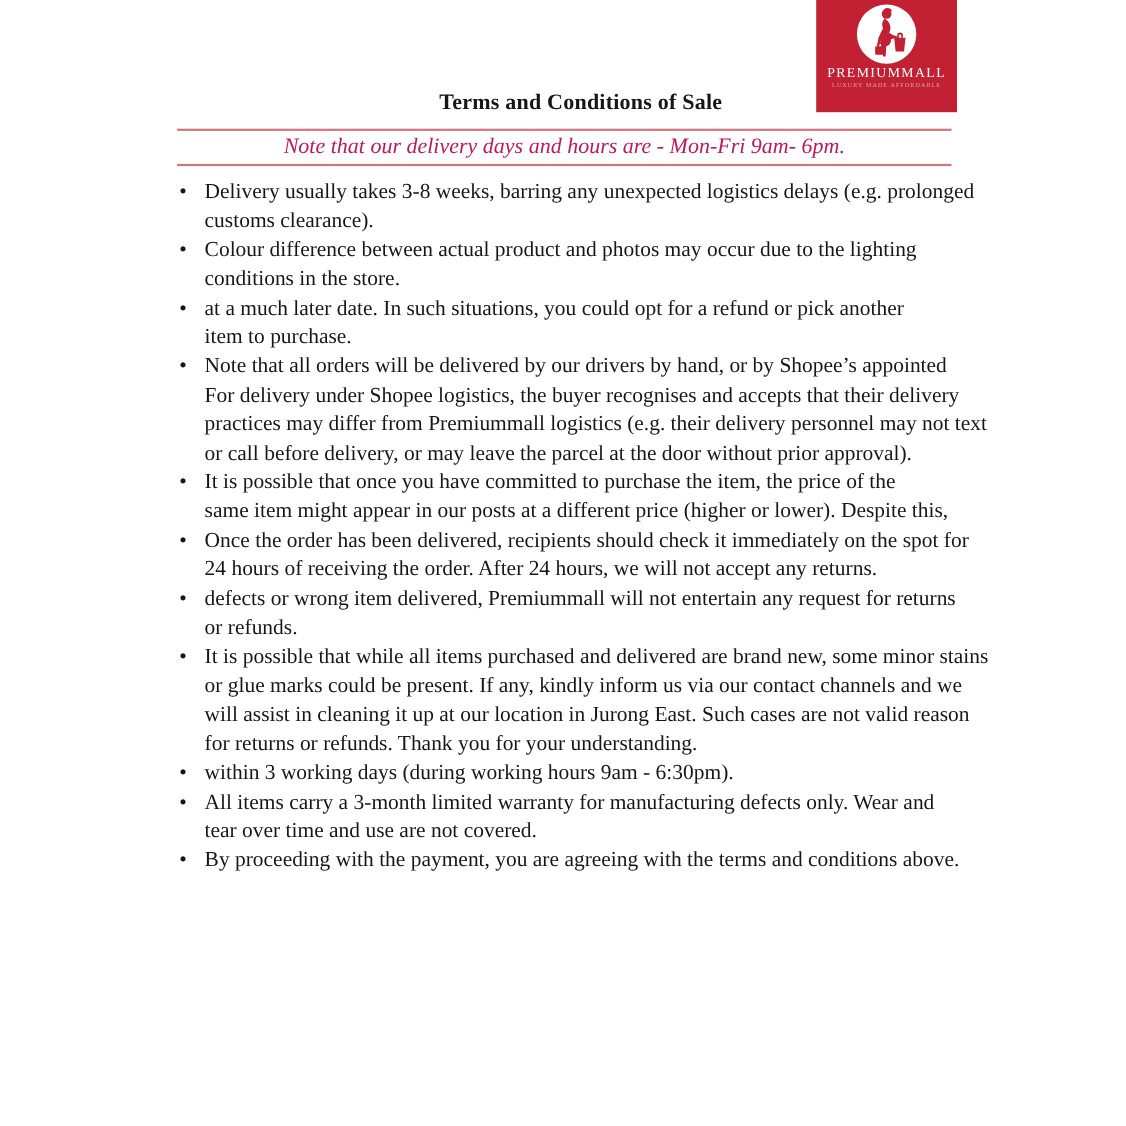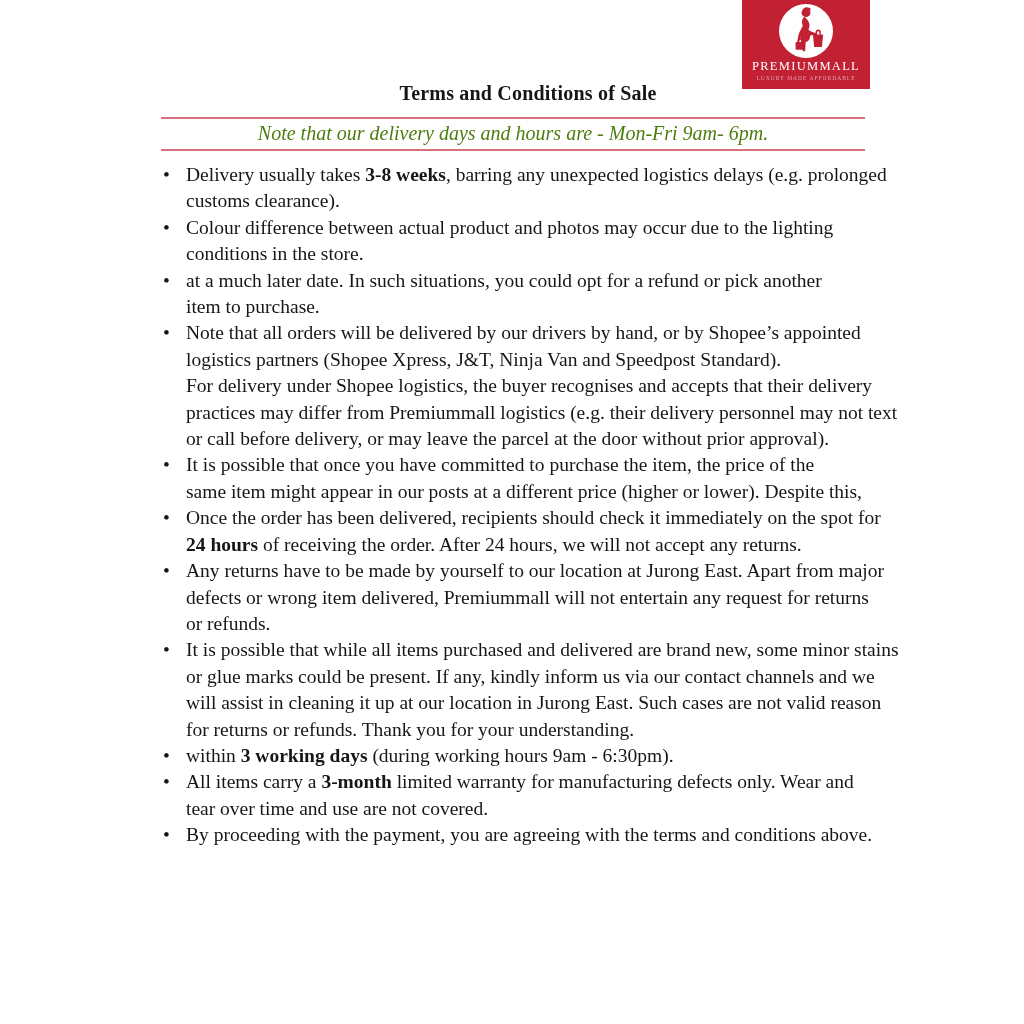--- a/index.html
+++ b/index.html
@@ -12,21 +12,21 @@
     color: #161616;
     overflow: hidden;
   }
 
   
   .logo {
     position: absolute;
     left: 742px;
     top: 0;
     width: 128px;
-    height: 89px;
+    height: 102px;
     text-align: center;
   }
   .logo-circle {
     position: absolute;
     left: 50%;
     top: 4px;
     transform: translateX(-50%);
     width: 54px;
     height: 54px;
     background: #ffffff;
@@ -98,21 +98,21 @@
     line-height: 26.4px;
   }
   .terms li { position: relative; padding-left: 26px; }
   .terms li::before {
     content: "\2022";
     position: absolute;
     left: 3px;
     top: 0;
   }
   .terms .line { white-space: nowrap; }
-  .terms b { font-weight: bold; }
+  .terms b { font-weight: normal; }
 </style>
 </head>
 <body>
 
 <div class="page">
 
   <div class="logo" style="background: rgb(194, 32, 51);">
     <div class="logo-circle">
       <svg viewBox="0 0 56 56" xmlns="http://www.w3.org/2000/svg">
         <g class="logo-fill">
@@ -128,53 +128,51 @@
         </g>
       </svg>
     </div>
     <div class="logo-brand">PREMIUMMALL</div>
     <div class="logo-tagline">LUXURY MADE AFFORDABLE</div>
   </div>
 
   <h1 class="title">Terms and Conditions of Sale</h1>
 
   <div class="rule rule-top" style="background: rgb(213, 115, 125);"></div>
-  <div class="note" style="color: #4d7c0f;">Note that our delivery days and hours are - Mon-Fri 9am- 6pm.</div>
+  <div class="note" style="color: #be185d;">Note that our delivery days and hours are - Mon-Fri 9am- 6pm.</div>
   <div class="rule rule-bottom" style="background: rgb(213, 115, 125);"></div>
 
   <ul class="terms" id="terms-list">
       <li>
         <div class="line">Delivery usually takes <b>3-8 weeks</b>, barring any unexpected logistics delays (e.g. prolonged</div>
         <div class="line">customs clearance).</div>
       </li>
       <li>
         <div class="line">Colour difference between actual product and photos may occur due to the lighting</div>
         <div class="line">conditions in the store.</div>
       </li>
       <li>
         <div class="line">at a much later date. In such situations, you could opt for a refund or pick another</div>
         <div class="line">item to purchase.</div>
       </li>
       <li>
         <div class="line">Note that all orders will be delivered by our drivers by hand, or by Shopee’s appointed</div>
-        <div class="line">logistics partners (Shopee Xpress, J&amp;T, Ninja Van and Speedpost Standard).</div>
         <div class="line">For delivery under Shopee logistics, the buyer recognises and accepts that their delivery</div>
         <div class="line">practices may differ from Premiummall logistics (e.g. their delivery personnel may not text</div>
         <div class="line">or call before delivery, or may leave the parcel at the door without prior approval).</div>
       </li>
       <li>
         <div class="line">It is possible that once you have committed to purchase the item, the price of the</div>
         <div class="line">same item might appear in our posts at a different price (higher or lower). Despite this,</div>
       </li>
       <li>
         <div class="line">Once the order has been delivered, recipients should check it immediately on the spot for</div>
         <div class="line"><b>24 hours</b> of receiving the order. After 24 hours, we will not accept any returns.</div>
       </li>
       <li>
-        <div class="line">Any returns have to be made by yourself to our location at Jurong East. Apart from major</div>
         <div class="line">defects or wrong item delivered, Premiummall will not entertain any request for returns</div>
         <div class="line">or refunds.</div>
       </li>
       <li>
         <div class="line">It is possible that while all items purchased and delivered are brand new, some minor stains</div>
         <div class="line">or glue marks could be present. If any, kindly inform us via our contact channels and we</div>
         <div class="line">will assist in cleaning it up at our location in Jurong East. Such cases are not valid reason</div>
         <div class="line">for returns or refunds. Thank you for your understanding.</div>
       </li>
       <li>

